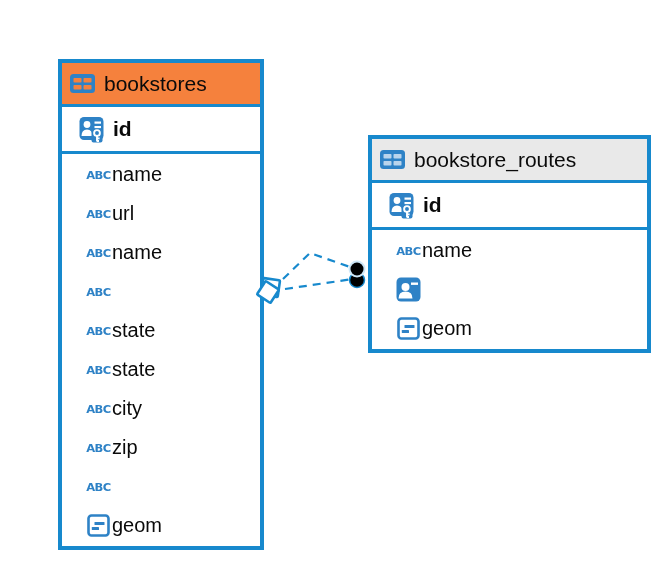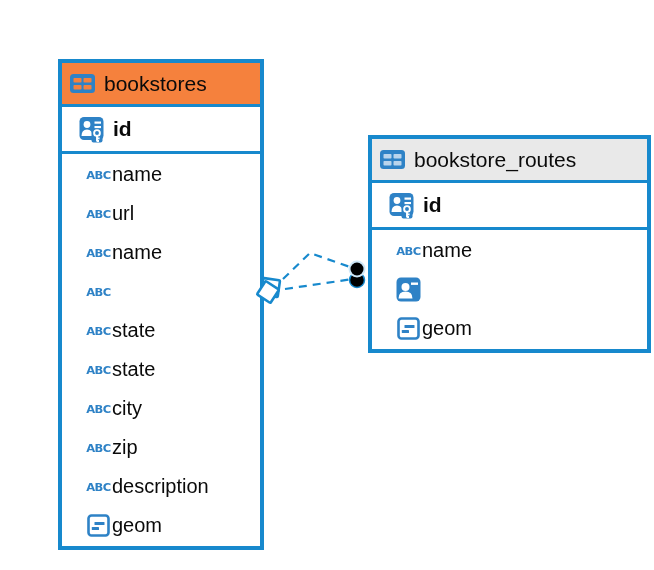--- a/index.html
+++ b/index.html
@@ -181,21 +181,20 @@
       <div class="row">
         <span class="ic">
             <span class="abc">ABC</span>
           </span>
         <span>zip</span>
       </div>
       <div class="row">
         <span class="ic">
             <span class="abc">ABC</span>
           </span>
-        <span>description</span>
       </div>
       <div class="row">
         <span class="ic">
           <svg width="23" height="23" viewBox="0 0 23 23">
             <rect x="1.5" y="1.5" width="20" height="20" rx="3" fill="#fff" stroke="var(--iconblue)" stroke-width="2.6"></rect>
             <rect x="7.5" y="8" width="10" height="3.1" rx="0.6" fill="var(--iconblue)"></rect>
             <rect x="4.8" y="13" width="7.2" height="3.1" rx="0.6" fill="var(--iconblue)"></rect>
           </svg>
         </span>
         <span>geom</span>

